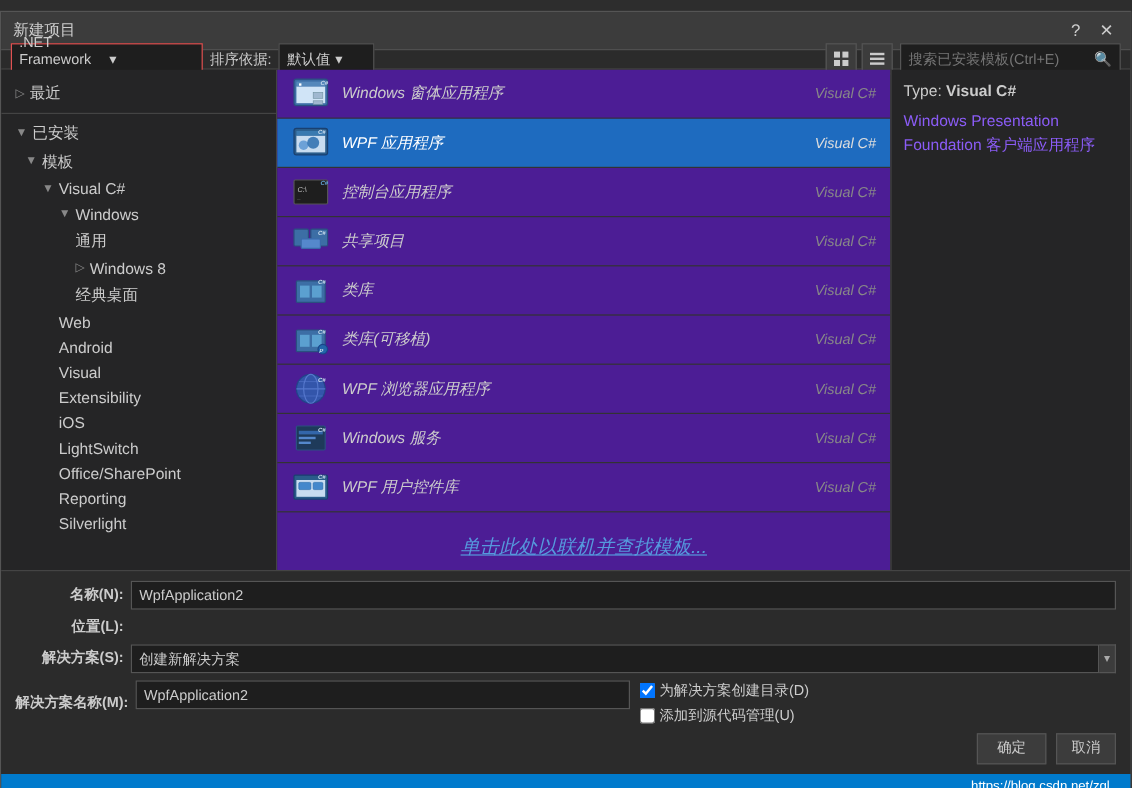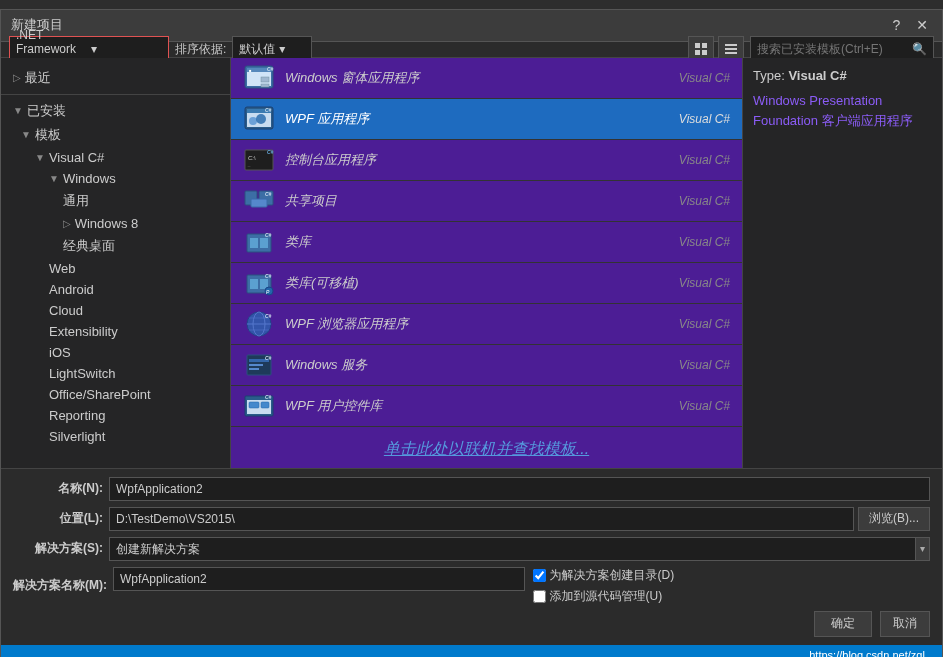--- a/index.html
+++ b/index.html
@@ -398,21 +398,21 @@
         <div class="tree-item indent-4">
           <span>经典桌面</span>
         </div>
         <div class="tree-item indent-3">
           <span>Web</span>
         </div>
         <div class="tree-item indent-3">
           <span>Android</span>
         </div>
         <div class="tree-item indent-3">
-          <span>Cloud</span>
+          <span>Visual</span>
         </div>
         <div class="tree-item indent-3">
           <span>Extensibility</span>
         </div>
         <div class="tree-item indent-3">
           <span>iOS</span>
         </div>
         <div class="tree-item indent-3">
           <span>LightSwitch</span>
         </div>
@@ -576,24 +576,20 @@
     </div>
   </div>
 
   <div class="bottom-form">
     <div class="form-row">
       <span class="form-label">名称(N):</span>
       <input class="form-input" type="text" value="WpfApplication2" style="">
     </div>
     <div class="form-row">
       <span class="form-label">位置(L):</span>
-      <div class="form-input-with-btn">
-        <input class="form-input" type="text" style="flex: 1 1 0%;" value="D:\TestDemo\VS2015\">
-        <button class="browse-btn">浏览(B)...</button>
-      </div>
     </div>
     <div class="form-row">
       <span class="form-label">解决方案(S):</span>
       <div class="form-input-with-btn" style="gap:0;">
         <select class="form-input" style="flex:1;appearance:none;cursor:pointer;">
           <option>创建新解决方案</option>
         </select>
         <span style="background:#3c3c3c;border:1px solid #555;border-left:none;display:flex;align-items:center;padding:0 4px;color:#aaa;font-size:10px;">▾</span>
       </div>
     </div>

